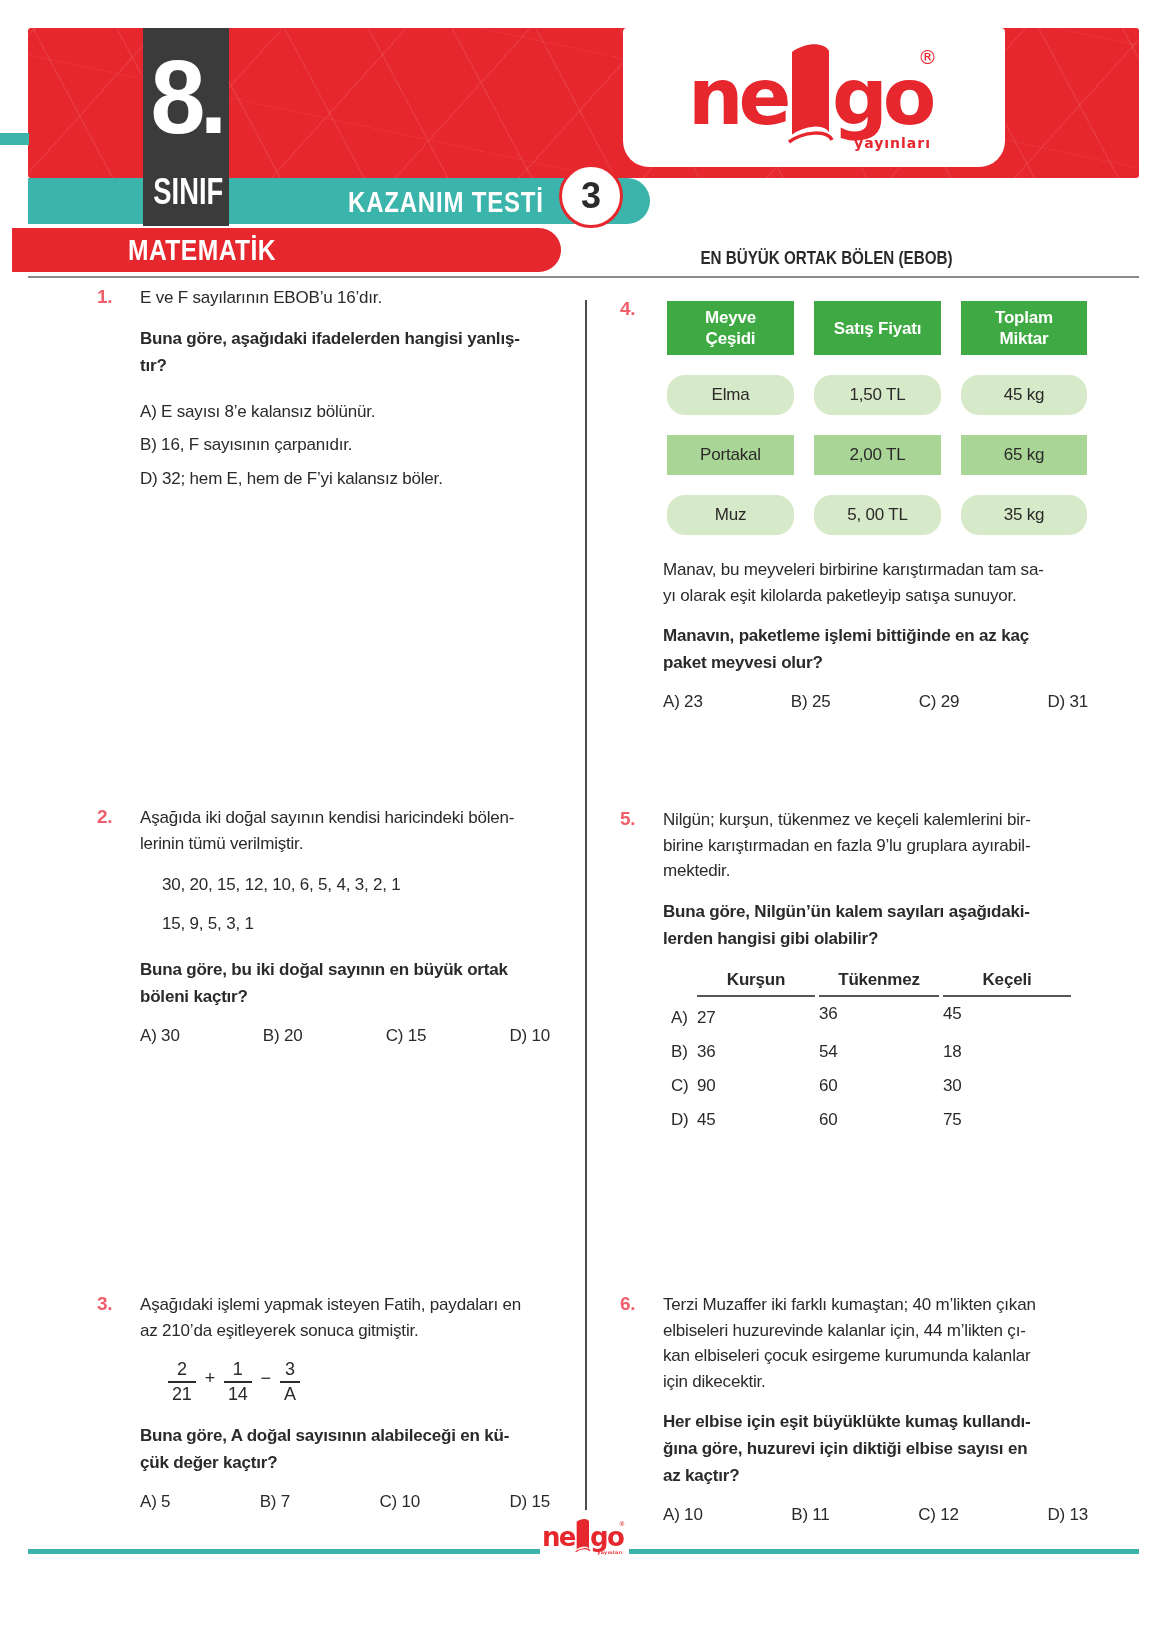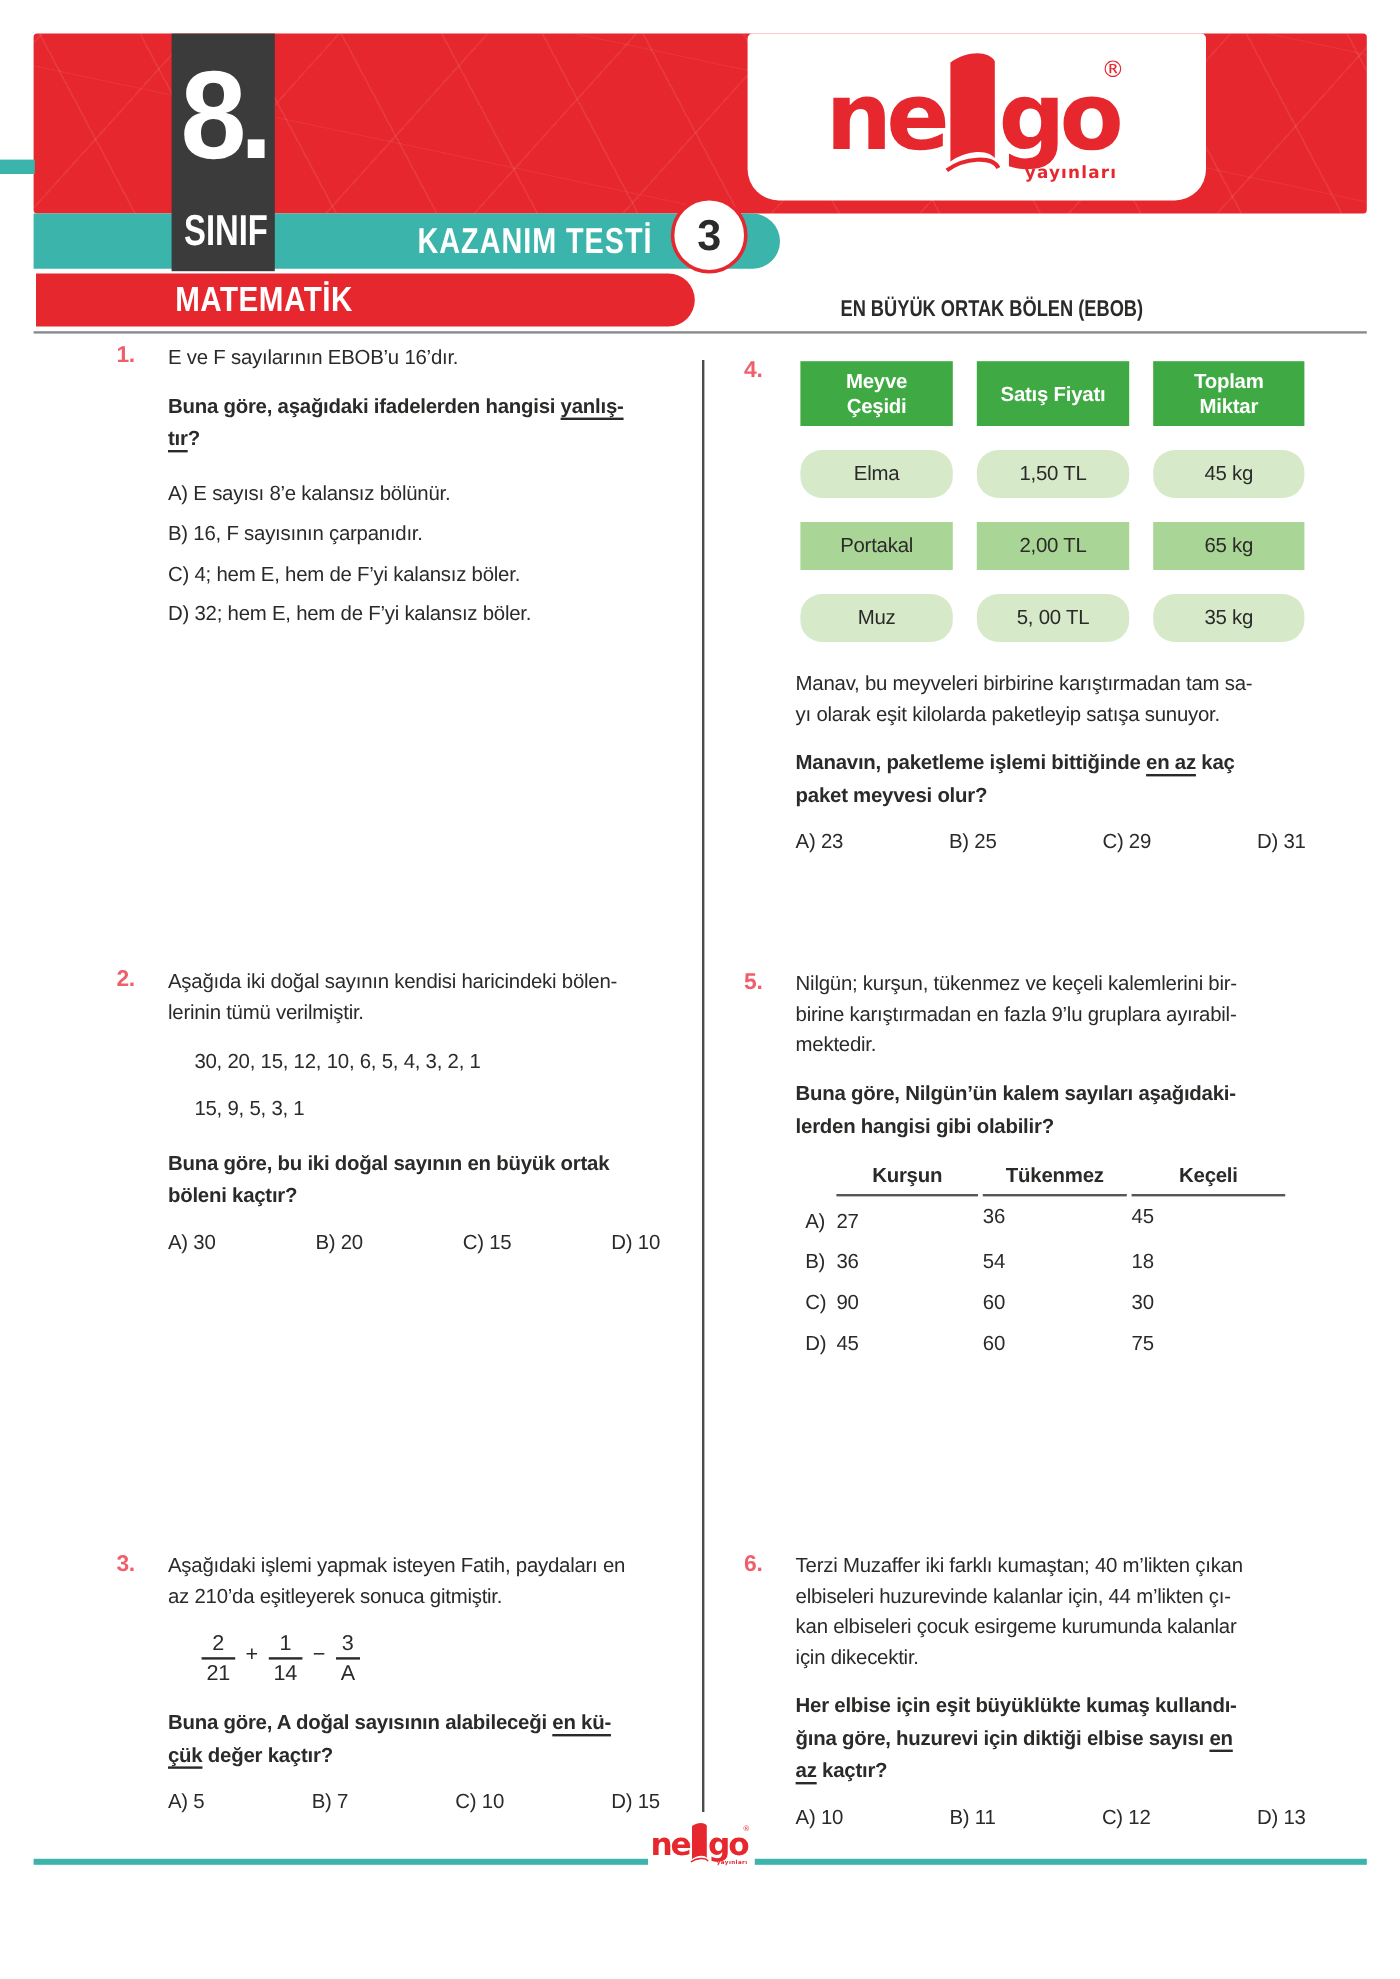--- a/index.html
+++ b/index.html
@@ -25,39 +25,39 @@
   .grade-num{font-size:104px;font-weight:bold;line-height:138px;letter-spacing:-6px;transform:scaleX(.95);}
   .grade-label{font-size:36px;font-weight:bold;line-height:40px;margin-top:6px;transform:scaleX(.76);}
 
   .tbar{position:absolute;left:28px;top:178px;width:622px;height:46px;background:#3bb4ab;
         border-radius:0 24px 24px 0;z-index:1;}
   .tbar-text{position:absolute;left:320px;top:7px;font-size:30px;font-weight:bold;color:#fff;
              transform:scaleX(.8);transform-origin:left;white-space:nowrap;letter-spacing:1px;}
   .badge{position:absolute;left:559px;top:164px;width:58px;height:58px;background:#fff;border:3px solid #e7272e;
          border-radius:50%;display:flex;align-items:center;justify-content:center;z-index:4;}
   .badge span{font-size:36px;font-weight:bold;color:#2b2b2b;}
-  .sbar{position:absolute;left:30px;top:228px;width:549px;height:44px;background:#e7272e;
+  .sbar{position:absolute;left:12px;top:228px;width:549px;height:44px;background:#e7272e;
         border-radius:0 22px 22px 0;}
   .sbar-text{position:absolute;left:116px;top:6px;font-size:29px;font-weight:bold;color:#fff;
              transform:scaleX(.85);transform-origin:left;white-space:nowrap;letter-spacing:.5px;}
   .topic{position:absolute;left:623px;top:247px;width:407px;text-align:center;font-size:19px;font-weight:bold;
          transform:scaleX(.8);color:#2b2a29;white-space:nowrap;}
   .rule-top{position:absolute;left:28px;top:276px;width:1111px;height:2px;background:#8a8b8e;}
   .accent{position:absolute;left:0;top:133px;width:29px;height:12px;background:#3bb4ab;}
   .divider{position:absolute;left:585px;top:300px;width:2px;height:1210px;background:#4c4c4e;}
 
   
   .q{position:absolute;font-size:17px;letter-spacing:-.2px;}
   .qnum{position:absolute;left:0;top:1px;font-size:19px;font-weight:bold;color:#ef5f6b;}
   .qb{margin-left:43px;}
   .ln{white-space:nowrap;line-height:25.5px;}
   .stem{margin:0 0 14px;}
   .prompt{font-weight:bold;margin:0 0 16px;}
   .prompt .ln{line-height:27px;}
-  .ul{text-decoration:underline;text-decoration-thickness:1.8px;text-underline-offset:4px;}
+  .ul{text-decoration-thickness:1.8px;text-underline-offset:4px;}
   .lists{margin:16px 0 20px 22px;}
   .lists .ln{margin-bottom:13px;}
   .opts-col .ln{line-height:33.5px;}
   .opts-row{display:flex;justify-content:space-between;white-space:nowrap;margin-top:4px;gap:30px;}
 
   .expr{margin:16px 0 18px 28px;display:flex;align-items:center;gap:9px;font-size:18px;}
   .frac{display:inline-flex;flex-direction:column;align-items:stretch;text-align:center;line-height:1.15;}
   .frac .bar{height:2px;background:#2b2a29;margin:1px 0;}
   .frac .num,.frac .den{padding:0 4px;}
   .op{padding-bottom:6px;}
@@ -128,21 +128,20 @@
       <div class="stem">
         <div class="ln">E ve F sayılarının EBOB’u 16’dır.</div>
       </div>
       <div class="prompt">
         <div class="ln"><span>Buna göre, aşağıdaki ifadelerden hangisi </span><span class="ul">yanlış-</span></div>
         <div class="ln"><span class="ul">tır</span><span>?</span></div>
       </div>
       <div class="opts-col">
         <div class="ln">A) E sayısı 8’e kalansız bölünür.</div>
         <div class="ln">B) 16, F sayısının çarpanıdır.</div>
-        <div class="ln">C) 4; hem E, hem de F’yi kalansız böler.</div>
         <div class="ln">D) 32; hem E, hem de F’yi kalansız böler.</div>
       </div>
     </div>
   </section>
 
   <section class="q" style="left:97px;top:805px;width:455px;">
     <span class="qnum">2.</span>
     <div class="qb">
       <div class="stem">
         <div class="ln">Aşağıda iki doğal sayının kendisi haricindeki bölen-</div>

